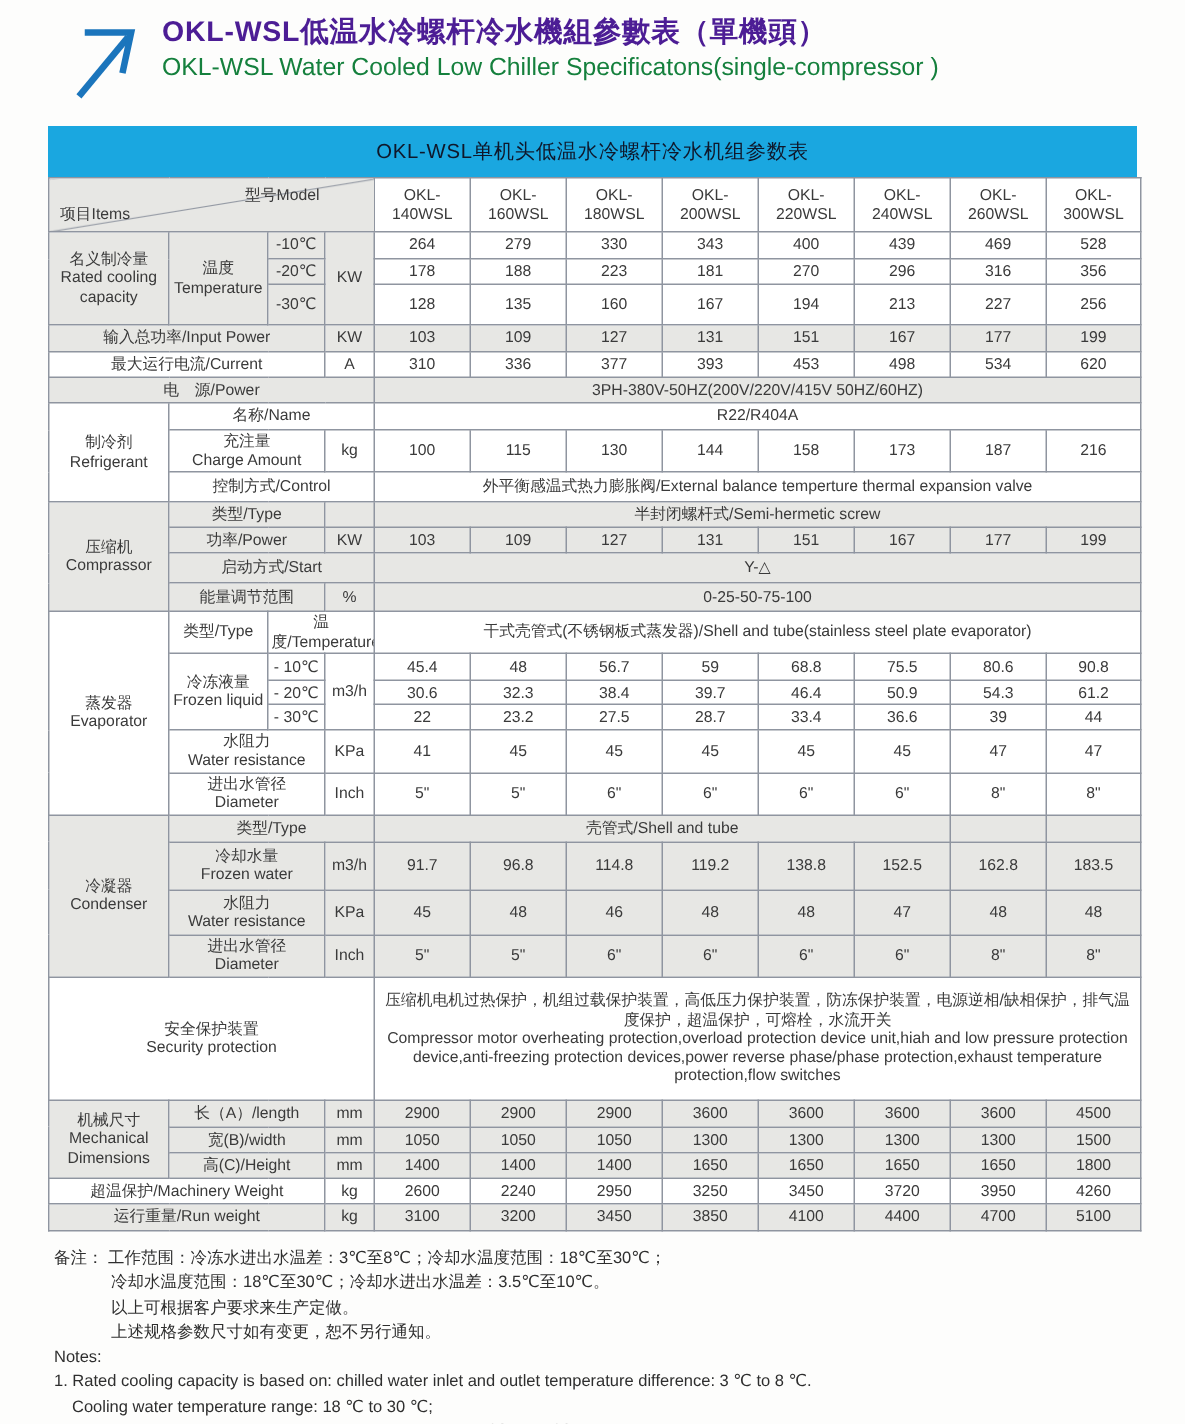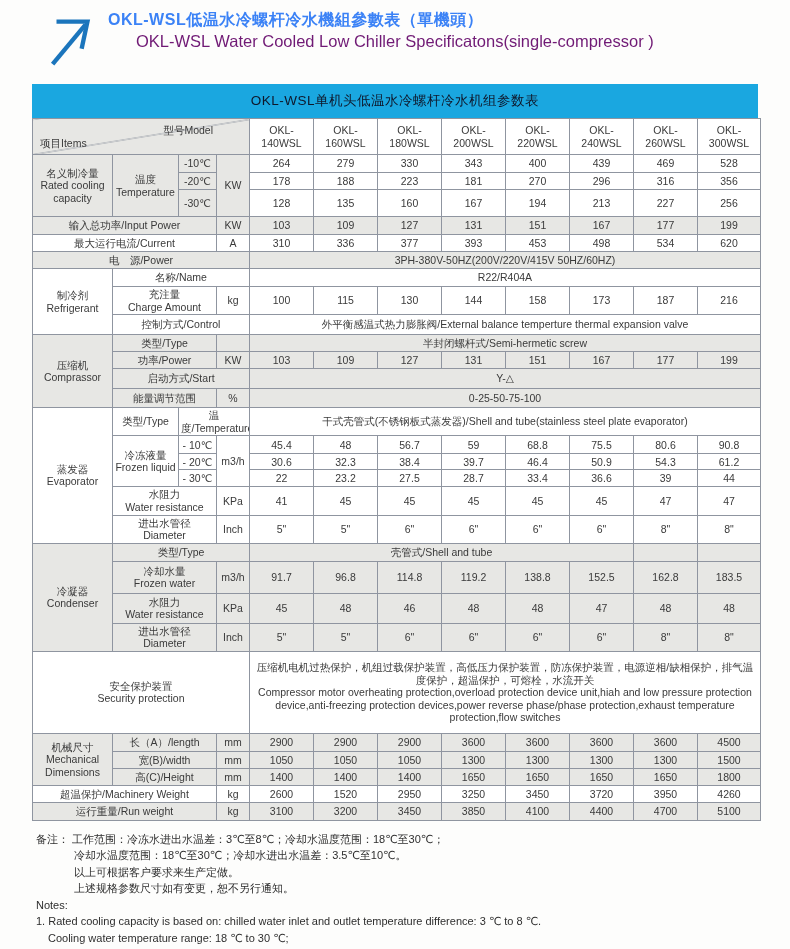--- a/index.html
+++ b/index.html
@@ -6,22 +6,22 @@
   body{
     width:790px;height:949px;background:#fdfdfc;color:#333;
     font-family:"Liberation Sans","DejaVu Sans",sans-serif;
     -webkit-font-smoothing:antialiased;overflow:hidden;
   }
   .page{position:relative;width:790px;height:949px;}
   
   .doc-header{display:flex;align-items:flex-start;padding:10px 0 0 42px;height:80px;box-sizing:border-box;}
   .logo{width:58px;height:58px;margin-top:2px;flex:0 0 auto;}
   .titles{margin-left:8px;}
-  .title-zh{font-size:16px;font-weight:bold;color:#3b82f6;letter-spacing:.5px;line-height:1.25;}
-  .title-en{font-size:16.5px;color:#701a75;line-height:1.25;margin-top:1px;margin-left:28px;}
+  .title-zh{font-size:19px;font-weight:bold;color:#4c1d95;letter-spacing:.5px;line-height:1.25;}
+  .title-en{font-size:16.5px;color:#15803d;line-height:1.25;margin-top:1px;}
   
   .banner{
     margin:4px 32px 0 32px;height:34px;background:#1aa7e0;color:#0f172a;
     display:flex;align-items:center;justify-content:center;
     font-size:13.5px;letter-spacing:.5px;
   }
   
   table.spec{
     border-collapse:collapse;table-layout:fixed;
     margin:0 32px;width:726px;font-size:10.5px;color:#3a3a3a;
@@ -397,21 +397,21 @@
           <td>1650</td>
           <td>1650</td>
           <td>1650</td>
           <td>1800</td>
     </tr>
 
     <tr style="height:17px">
       <td colspan="3">超温保护/Machinery Weight</td>
       <td>kg</td>
       <td>2600</td>
-          <td>1520</td>
+          <td>2240</td>
           <td>2950</td>
           <td>3250</td>
           <td>3450</td>
           <td>3720</td>
           <td>3950</td>
           <td>4260</td>
     </tr>
     <tr class="g" style="height:18px">
       <td colspan="3">运行重量/Run weight</td>
       <td>kg</td>

